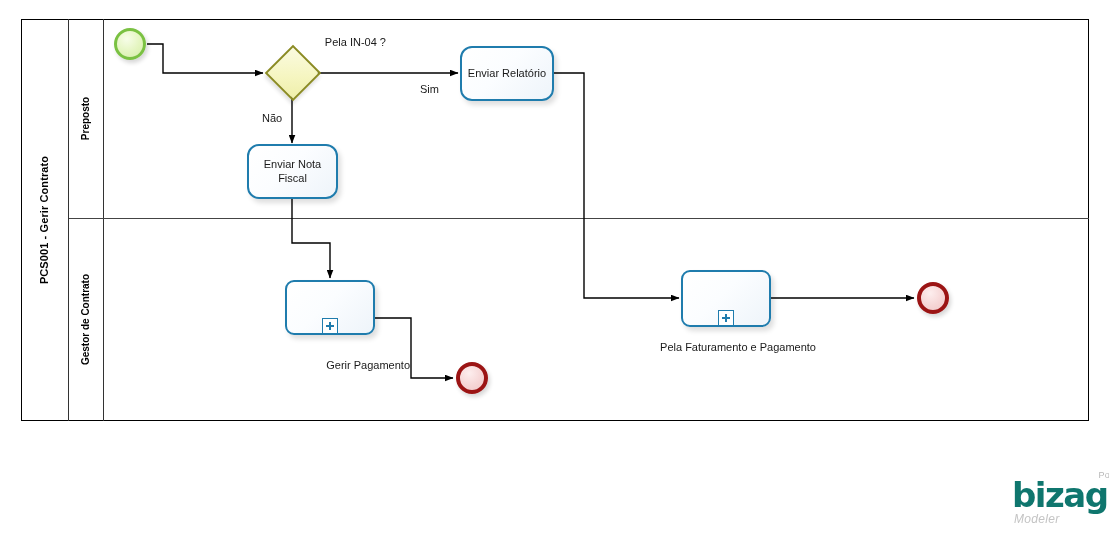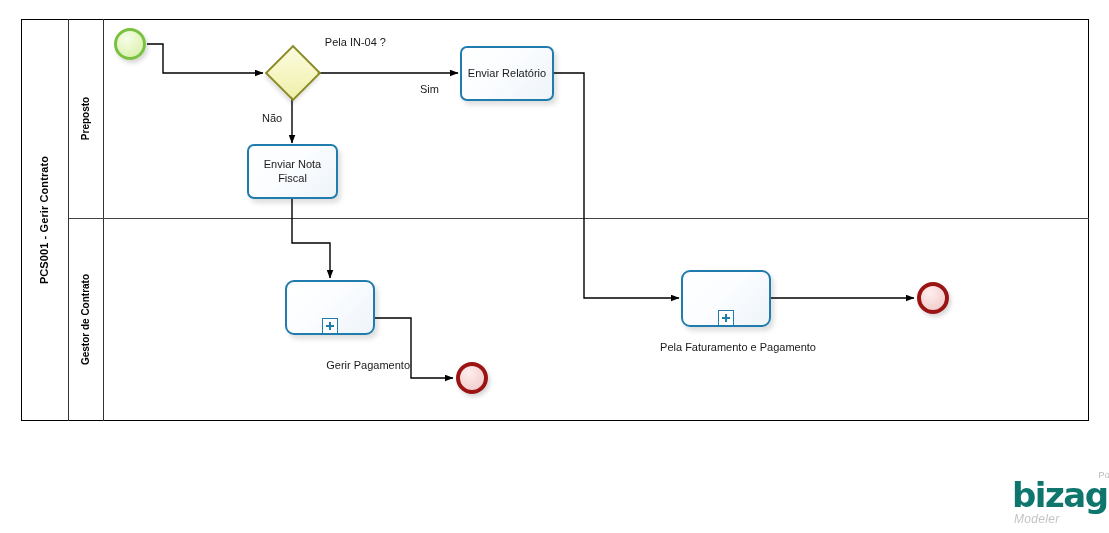--- a/index.html
+++ b/index.html
@@ -103,21 +103,21 @@
     transform: rotate(45deg);
     border: 2px solid #8b8b23;
     background: linear-gradient(135deg, #fbfbe0 0%, #f5f5bf 60%, #efefaa 100%);
     box-sizing: border-box;
     box-shadow: 2px 3px 4px rgba(0,0,0,0.12);
   }
   
   .task {
     position: absolute;
     border: 2px solid #1f7cad;
-    border-radius: 7px;
+    border-radius: 12px;
     background: linear-gradient(135deg, #ffffff 0%, #fbfdff 45%, #eef4fa 100%);
     box-sizing: border-box;
     box-shadow: 3px 4px 5px rgba(0,0,0,0.13);
     display: flex;
     align-items: center;
     justify-content: center;
     text-align: center;
     font-size: 11px;
     color: #1a1a1a;
     padding: 3px;

